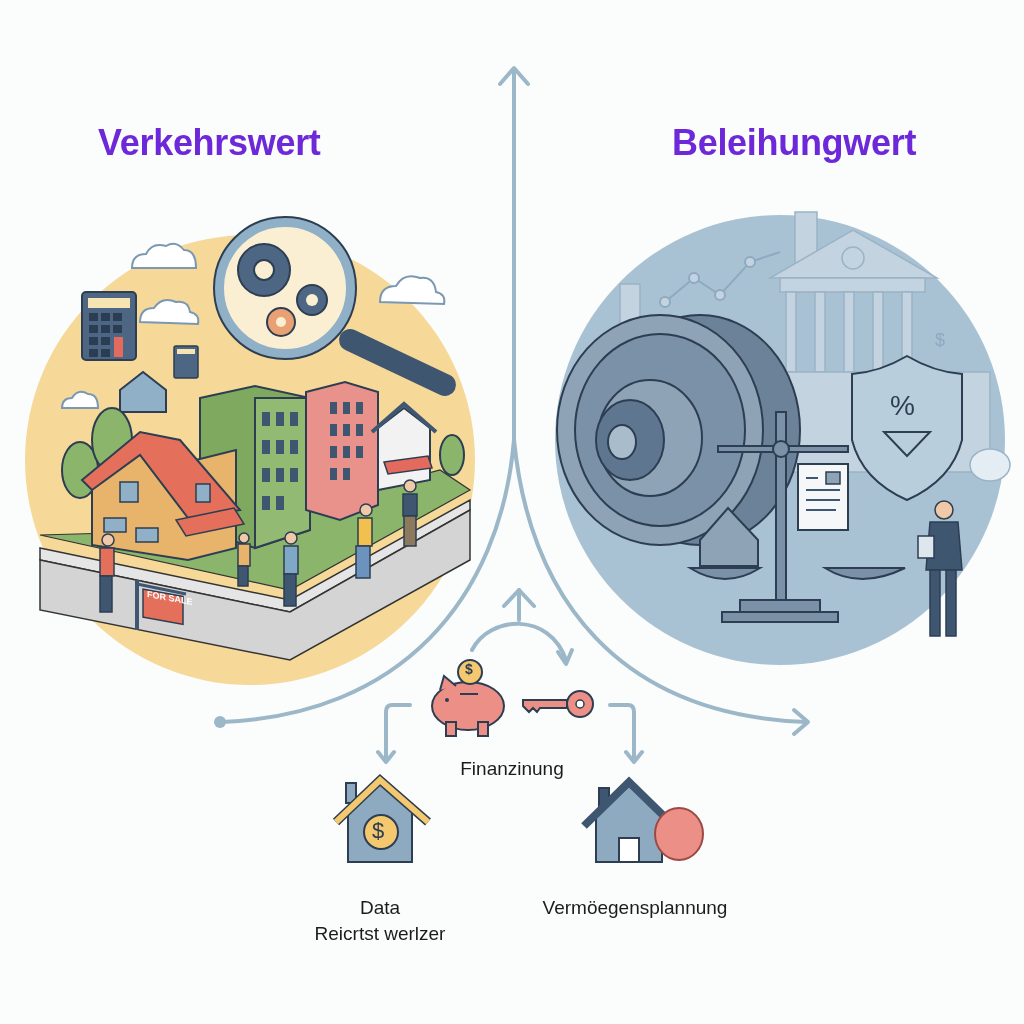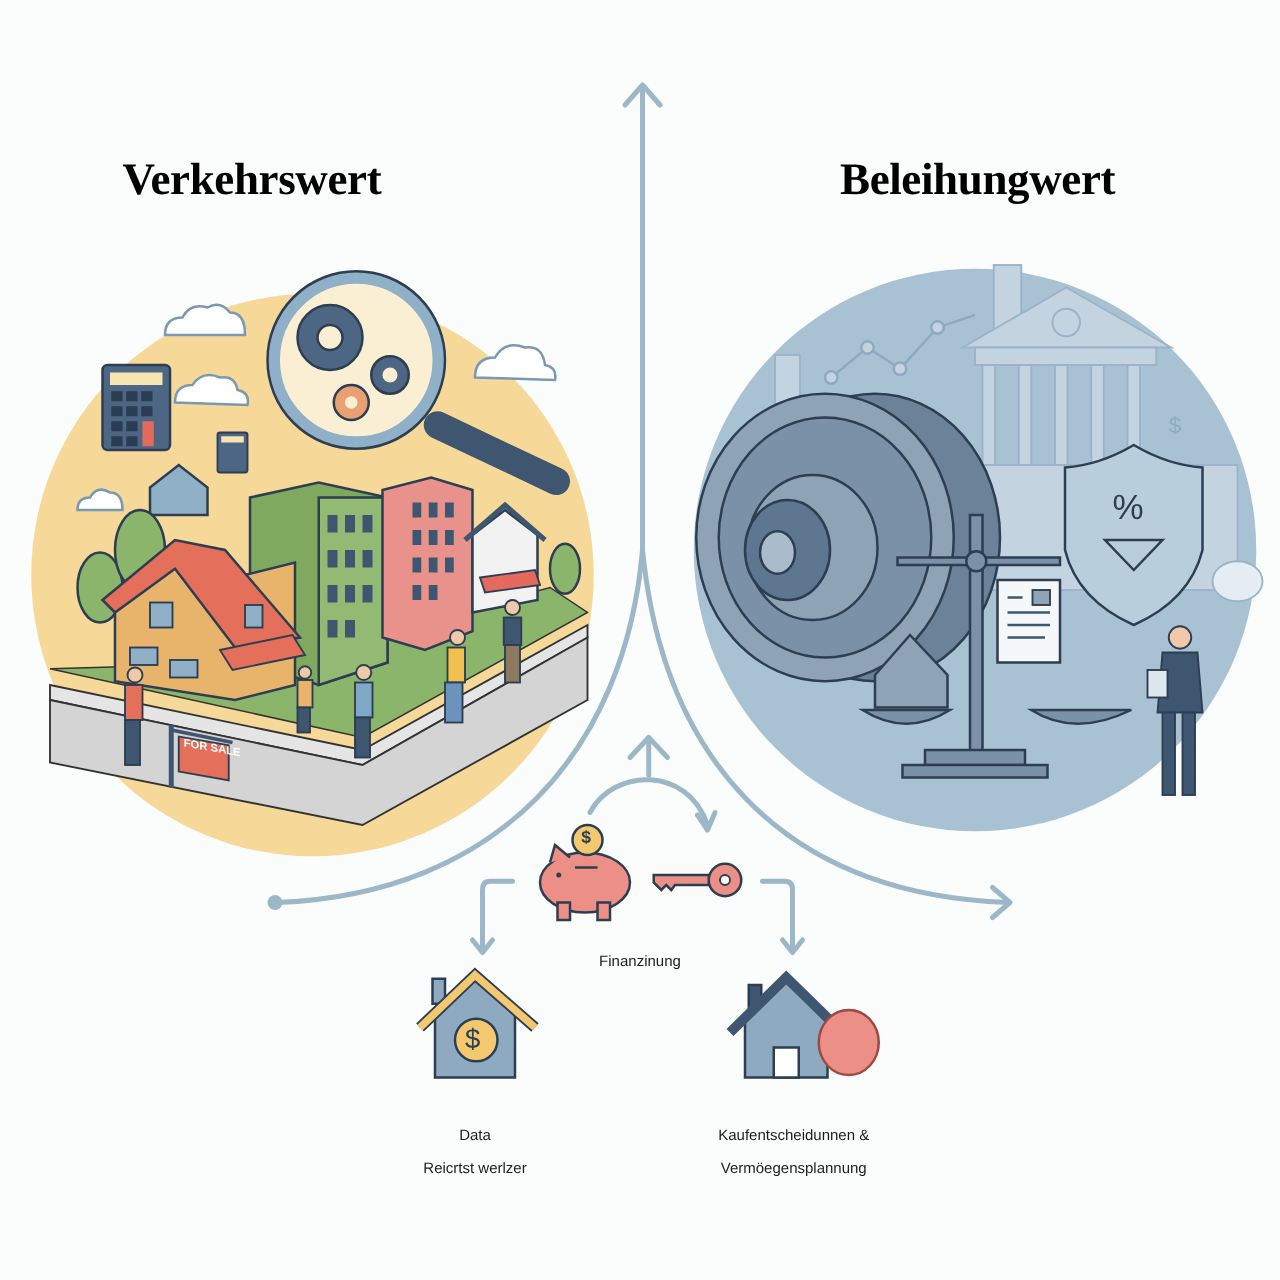--- a/index.html
+++ b/index.html
@@ -4,26 +4,26 @@
 <style>
   html, body { margin: 0; padding: 0; }
   body {
     width: 1024px; height: 1024px; position: relative; overflow: hidden;
     background: #fbfcfc;
     font-family: "Liberation Sans", sans-serif;
     color: #111;
   }
   .abs { position: absolute; }
   .title {
-    font-family: Liberation Serif, serif;
-    font-weight: 700; font-size: 36px; letter-spacing: -0.3px; color: #000000;
+    font-family: Liberation Sans, sans-serif;
+    font-weight: 700; font-size: 36px; letter-spacing: -0.3px; color: #6d28d9;
   }
   .label {
     font-family: "Liberation Sans", sans-serif;
-    font-size: 12px; color: #1c1c1c; text-align: center; line-height: 26px;
+    font-size: 19px; color: #1c1c1c; text-align: center; line-height: 26px;
   }
   svg { position: absolute; left: 0; top: 0; }
 </style>
 </head>
 <body>
 
 <svg width="1024" height="1024">
   <g fill="none" stroke="#9bb7c8" stroke-width="4" stroke-linecap="round" stroke-linejoin="round">
 
     <path d="M514 70 L514 440"></path>
@@ -296,15 +296,14 @@
 </svg>
 <div class="abs" style="left:465px; top:661px; font-size:14px; font-weight:700; color:#2d3e52;">$</div>
 <div class="abs" style="left:372px; top:818px; font-size:22px; color:#2d3e52;">$</div>
 
 <div class="abs label" style="left:432px; top:756px; width:160px;">Finanzinung</div>
 <div class="abs label" style="left:280px; top:895px; width:200px;">
   <div>Data</div>
   <div>Reicrtst werlzer</div>
 </div>
 <div class="abs label" style="left:505px; top:895px; width:260px;">
-  <div>Kaufentscheidunnen &amp;</div>
   <div>Vermöegensplannung</div>
 </div>
 
 </body></html>

